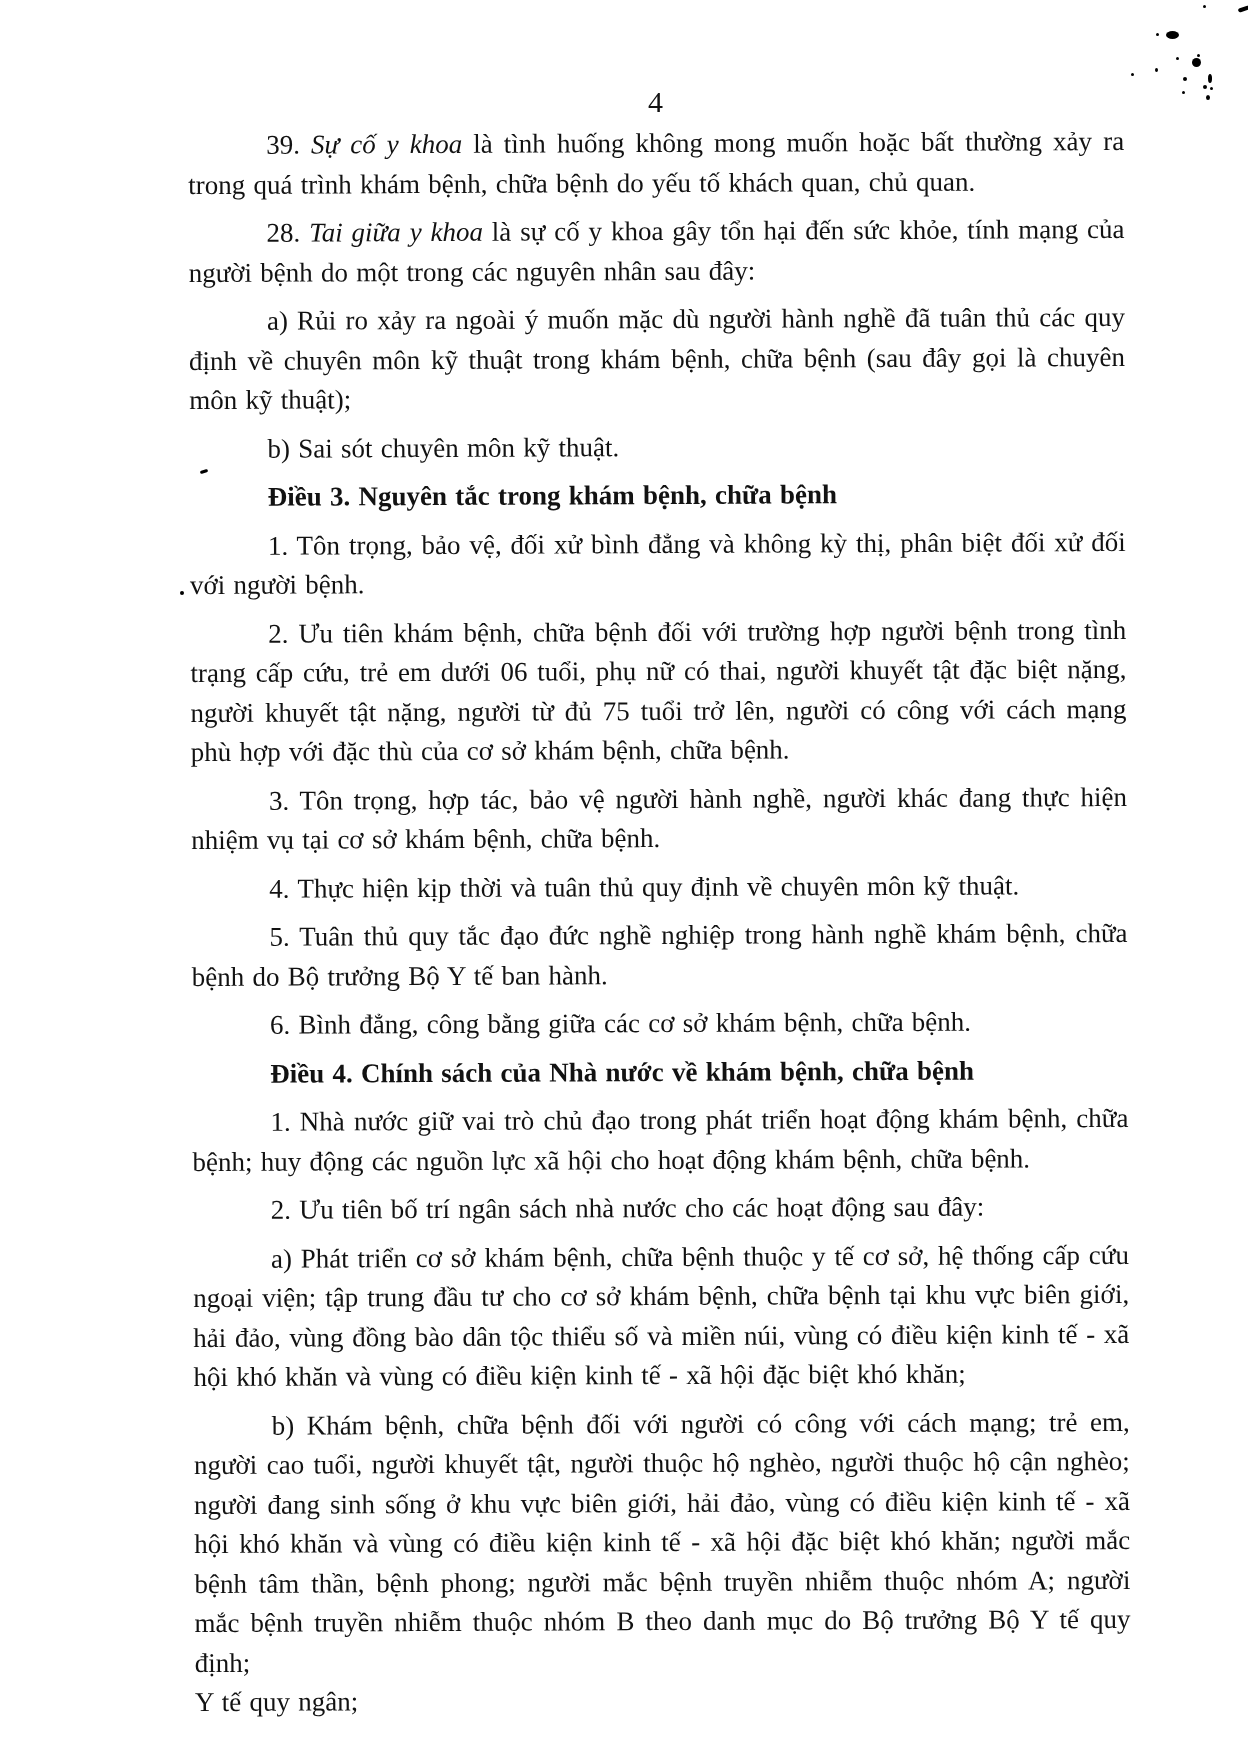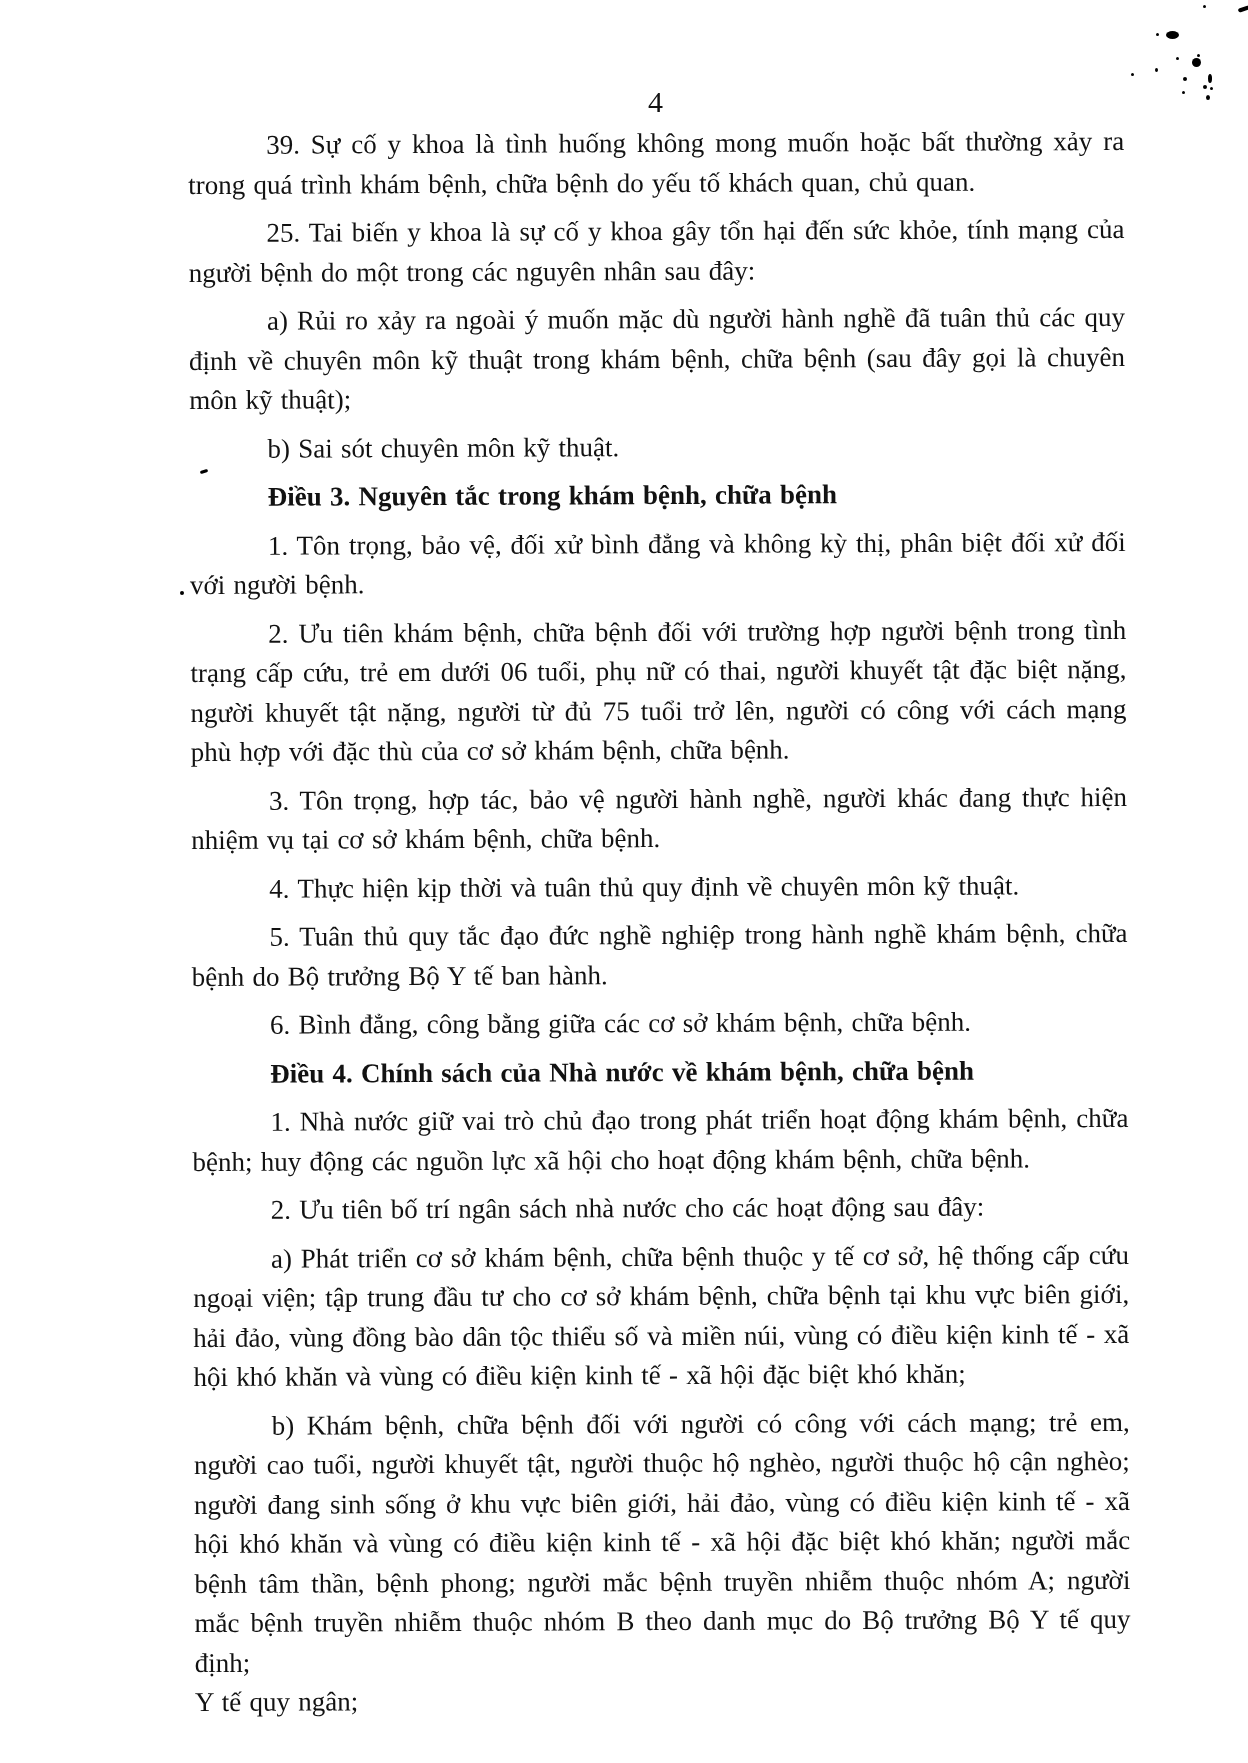--- a/index.html
+++ b/index.html
@@ -44,40 +44,41 @@
     line-height: 39.5px;
     text-align: justify;
     text-indent: 78px;
     word-spacing: 1.5px;
   }
   .para.heading {
     font-weight: bold;
     text-align: left;
   }
   .italic {
+    font-style: italic;
   }
   .speck {
     position: absolute;
     background: #000000;
     border-radius: 50%;
   }
   .speck.dash {
     border-radius: 2px;
     transform: rotate(-18deg);
   }
 </style>
 </head>
 <body>
 
 <div class="scan-page">
   <div class="page-number">4</div>
 
   <div class="doc-body">
       <p class="para"><span>39. </span><span class="italic">Sự cố y khoa</span><span> là tình huống không mong muốn hoặc bất thường xảy ra trong quá trình khám bệnh, chữa bệnh do yếu tố khách quan, chủ quan.</span></p>
-      <p class="para"><span>25. </span><span class="italic">Tai biến y khoa</span><span> là sự cố y khoa gây tổn hại đến sức khỏe, tính mạng của người bệnh do một trong các nguyên nhân sau đây:</span></p>
+      <p class="para"><span>28. </span><span class="italic">Tai giữa y khoa</span><span> là sự cố y khoa gây tổn hại đến sức khỏe, tính mạng của người bệnh do một trong các nguyên nhân sau đây:</span></p>
       <p class="para"><span>a) Rủi ro xảy ra ngoài ý muốn mặc dù người hành nghề đã tuân thủ các quy định về chuyên môn kỹ thuật trong khám bệnh, chữa bệnh (sau đây gọi là chuyên môn kỹ thuật);</span></p>
       <p class="para"><span>b) Sai sót chuyên môn kỹ thuật.</span></p>
       <p class="para heading"><span>Điều 3. Nguyên tắc trong khám bệnh, chữa bệnh</span></p>
       <p class="para"><span>1. Tôn trọng, bảo vệ, đối xử bình đẳng và không kỳ thị, phân biệt đối xử đối với người bệnh.</span></p>
       <p class="para"><span>2. Ưu tiên khám bệnh, chữa bệnh đối với trường hợp người bệnh trong tình trạng cấp cứu, trẻ em dưới 06 tuổi, phụ nữ có thai, người khuyết tật đặc biệt nặng, người khuyết tật nặng, người từ đủ 75 tuổi trở lên, người có công với cách mạng phù hợp với đặc thù của cơ sở khám bệnh, chữa bệnh.</span></p>
       <p class="para"><span>3. Tôn trọng, hợp tác, bảo vệ người hành nghề, người khác đang thực hiện nhiệm vụ tại cơ sở khám bệnh, chữa bệnh.</span></p>
       <p class="para"><span>4. Thực hiện kịp thời và tuân thủ quy định về chuyên môn kỹ thuật.</span></p>
       <p class="para"><span>5. Tuân thủ quy tắc đạo đức nghề nghiệp trong hành nghề khám bệnh, chữa bệnh do Bộ trưởng Bộ Y tế ban hành.</span></p>
       <p class="para"><span>6. Bình đẳng, công bằng giữa các cơ sở khám bệnh, chữa bệnh.</span></p>
       <p class="para heading"><span>Điều 4. Chính sách của Nhà nước về khám bệnh, chữa bệnh</span></p>

